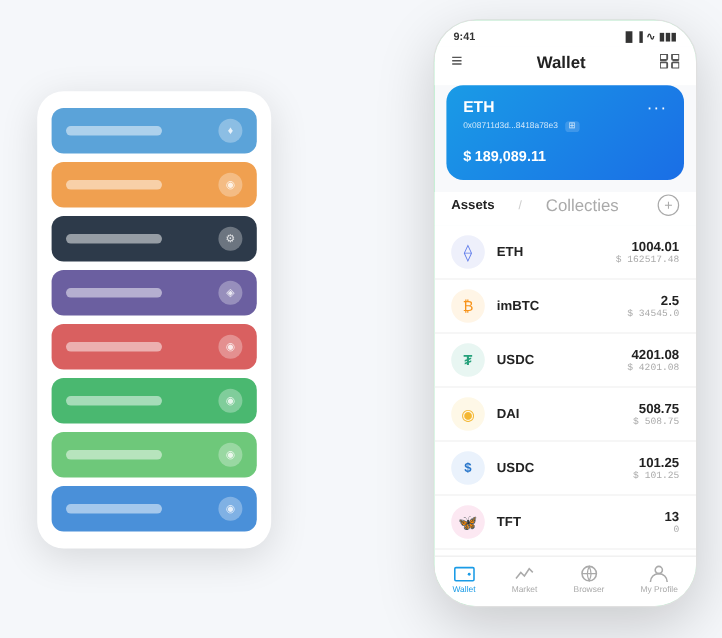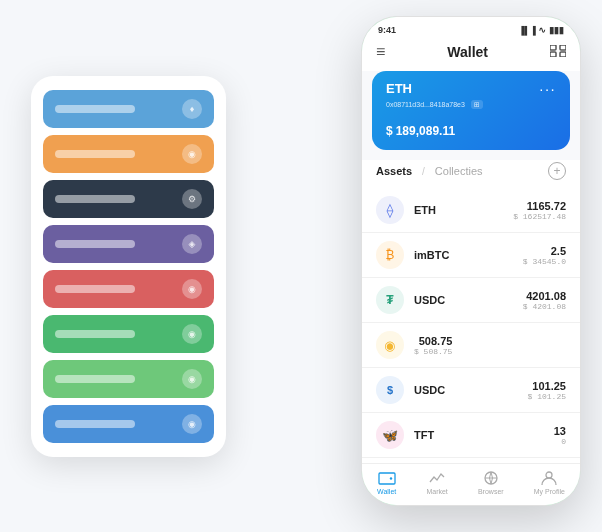--- a/index.html
+++ b/index.html
@@ -177,37 +177,37 @@
     .assets-header {
       display: flex;
       justify-content: space-between;
       align-items: center;
       padding: 2px 14px 8px;
       background: white;
     }
 
     .assets-tabs {
       display: flex;
-      gap: 10px;
+      gap: 20px;
       align-items: center;
     }
 
     .assets-tab-active {
       font-size: 11px;
       font-weight: 600;
       color: #222;
     }
 
     .assets-divider {
       color: #ccc;
       font-size: 10px;
     }
 
     .assets-tab-inactive {
-      font-size: 11px;
+      font-size: 14px;
       color: #aaa;
     }
 
     .assets-add {
       width: 18px;
       height: 18px;
       border: 1.5px solid #aaa;
       border-radius: 50%;
       display: flex;
       align-items: center;
@@ -379,21 +379,21 @@
           <span>+</span>
         </div>
       </div>
 
       <div class="asset-list">
 
         <div class="asset-item">
           <div class="asset-icon" style="background:#eef0fb; color:#627eea;">⟠</div>
           <span class="asset-name">ETH</span>
           <div class="asset-amounts">
-            <div class="asset-amount-main">1165.72</div>
+            <div class="asset-amount-main">1004.01</div>
             <div class="asset-amount-usd">$ 162517.48</div>
           </div>
         </div>
 
         <div class="asset-item">
           <div class="asset-icon" style="background:#fff5e6; color:#f7931a; font-size:12px;">₿</div>
           <span class="asset-name">imBTC</span>
           <div class="asset-amounts">
             <div class="asset-amount-main">2.5</div>
             <div class="asset-amount-usd">$ 34545.0</div>
@@ -404,20 +404,21 @@
           <div class="asset-icon" style="background:#e8f6f2; color:#26a17b; font-size:12px; font-weight:700;">₮</div>
           <span class="asset-name">USDC</span>
           <div class="asset-amounts">
             <div class="asset-amount-main">4201.08</div>
             <div class="asset-amount-usd">$ 4201.08</div>
           </div>
         </div>
 
         <div class="asset-item">
           <div class="asset-icon" style="background:#fef8e7; color:#f4b731; font-size:13px;">◉</div>
+          <span class="asset-name">DAI</span>
           <div class="asset-amounts">
             <div class="asset-amount-main">508.75</div>
             <div class="asset-amount-usd">$ 508.75</div>
           </div>
         </div>
 
         <div class="asset-item">
           <div class="asset-icon" style="background:#eaf2fc; color:#2775ca; font-size:11px; font-weight:700;">$</div>
           <span class="asset-name">USDC</span>
           <div class="asset-amounts">

